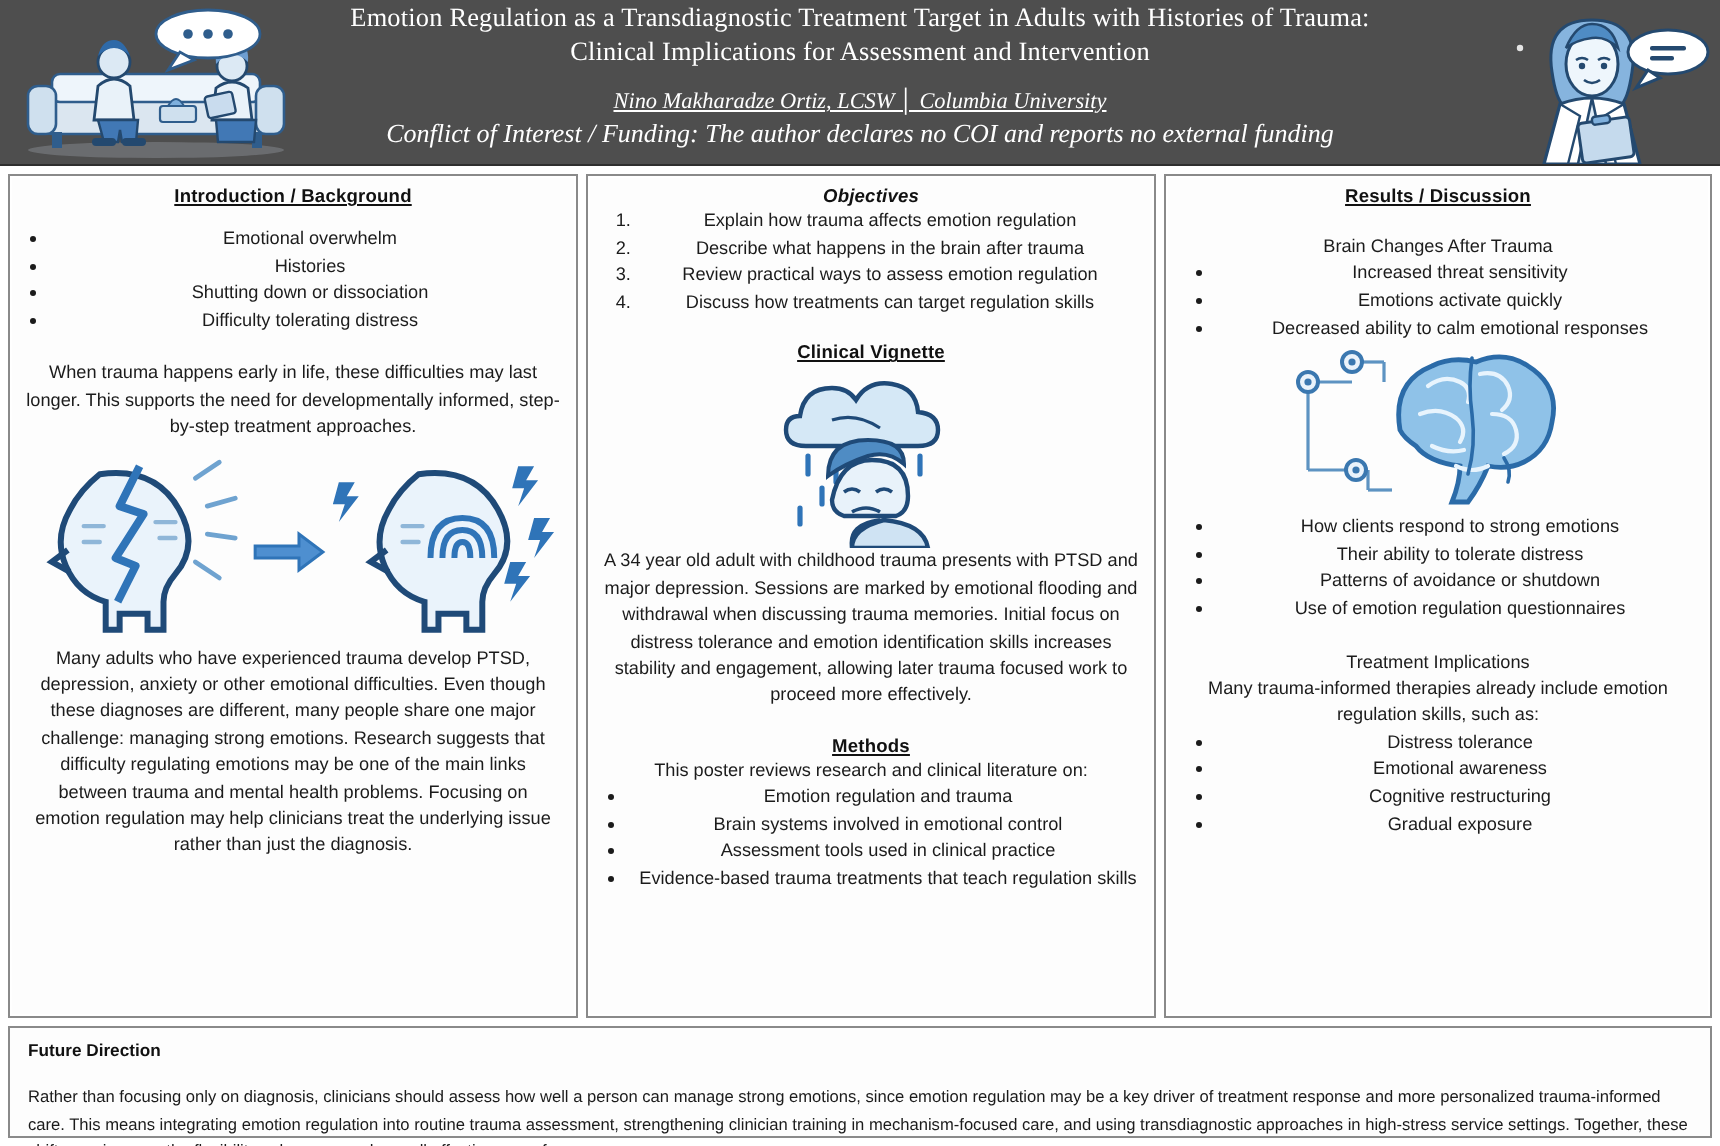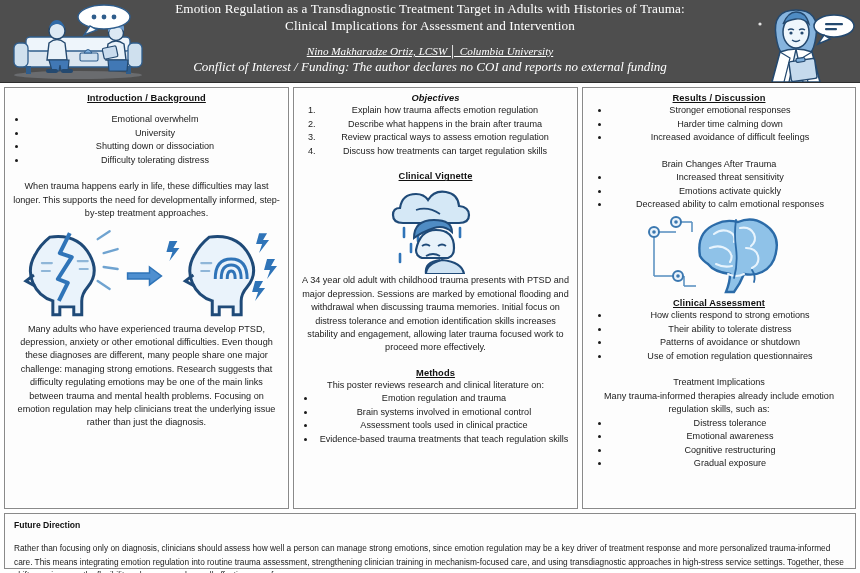--- a/index.html
+++ b/index.html
@@ -251,21 +251,21 @@
   </div>
 
   <div class="columns">
 
     <div class="col col-1">
       <div class="panel panel-full">
         <div class="sec-head">Introduction / Background</div>
         <div class="gap-s"></div>
         <ul class="blist">
           <li>Emotional overwhelm</li>
-          <li>University</li>
+          <li>Histories</li>
           <li>Shutting down or dissociation</li>
           <li>Difficulty tolerating distress</li>
         </ul>
         <div class="gap-m"></div>
         <p class="body-txt">When trauma happens early in life, these difficulties may last longer. This supports the need for developmentally informed, step-by-step treatment approaches.</p>
 
         <div class="art-box" style="height:100px;margin-top:2px;">
           <svg viewBox="0 0 270 100" width="270" height="100" aria-hidden="true">
 
             <g>
@@ -367,25 +367,20 @@
           <li>Brain systems involved in emotional control</li>
           <li>Assessment tools used in clinical practice</li>
           <li>Evidence-based trauma treatments that teach regulation skills</li>
         </ul>
       </div>
     </div>
 
     <div class="col col-3">
       <div class="panel panel-full">
         <div class="sec-head">Results / Discussion</div>
-        <ul class="blist wide">
-          <li>Stronger emotional responses</li>
-          <li>Harder time calming down</li>
-          <li>Increased avoidance of difficult feelings</li>
-        </ul>
         <div class="gap-m"></div>
         <p class="body-txt">Brain Changes After Trauma</p>
         <ul class="blist wide">
           <li>Increased threat sensitivity</li>
           <li>Emotions activate quickly</li>
           <li>Decreased ability to calm emotional responses</li>
         </ul>
 
         <div class="art-box" style="height:86px;">
           <svg viewBox="0 0 190 86" width="190" height="86" aria-hidden="true">
@@ -421,21 +416,20 @@
                 <path d="M104 62 q8 4 16 0"></path>
               </g>
               <g fill="none" stroke="#2b6ba8" stroke-width="1.8" stroke-linecap="round">
                 <path d="M112 8 q-2 14 0 28 q2 16 -2 30"></path>
                 <path d="M128 58 q4 6 2 12"></path>
               </g>
             </g>
           </svg>
         </div>
 
-        <div class="sec-head">Clinical Assessment</div>
         <ul class="blist wide">
           <li>How clients respond to strong emotions</li>
           <li>Their ability to tolerate distress</li>
           <li>Patterns of avoidance or shutdown</li>
           <li>Use of emotion regulation questionnaires</li>
         </ul>
         <div class="gap-m"></div>
         <p class="body-txt">Treatment Implications</p>
         <p class="body-txt">Many trauma-informed therapies already include emotion regulation skills, such as:</p>
         <ul class="blist wide">

